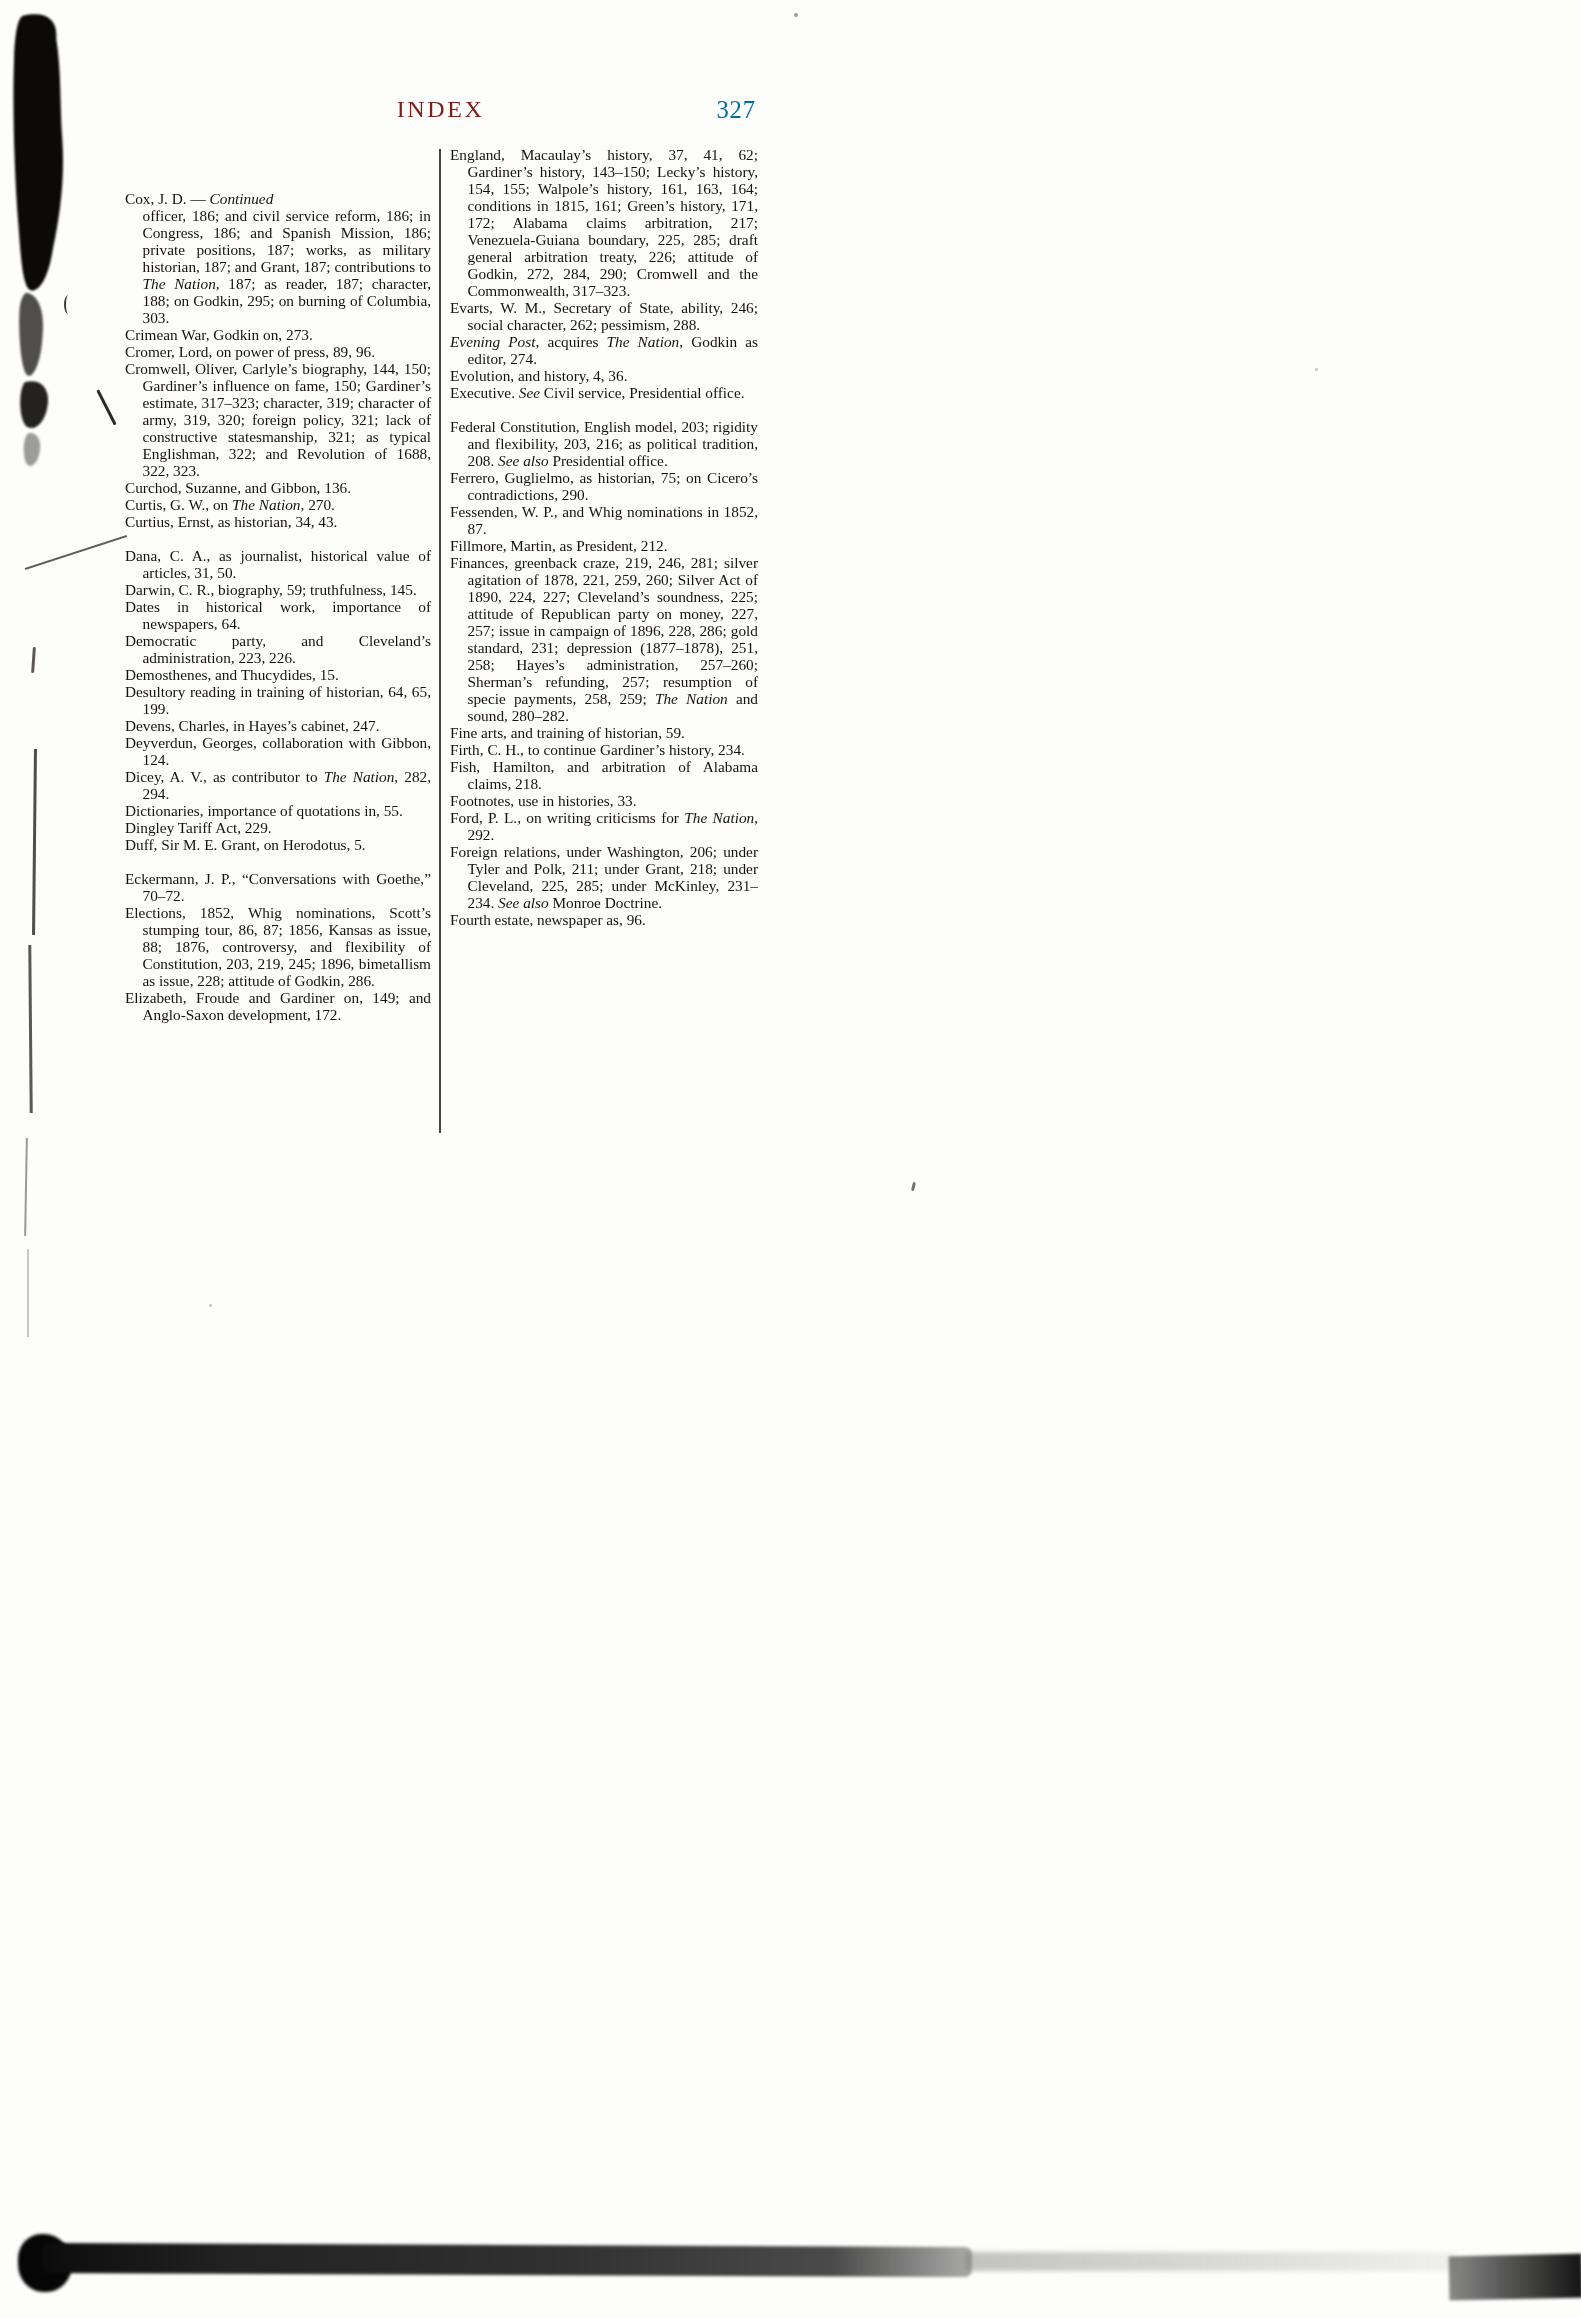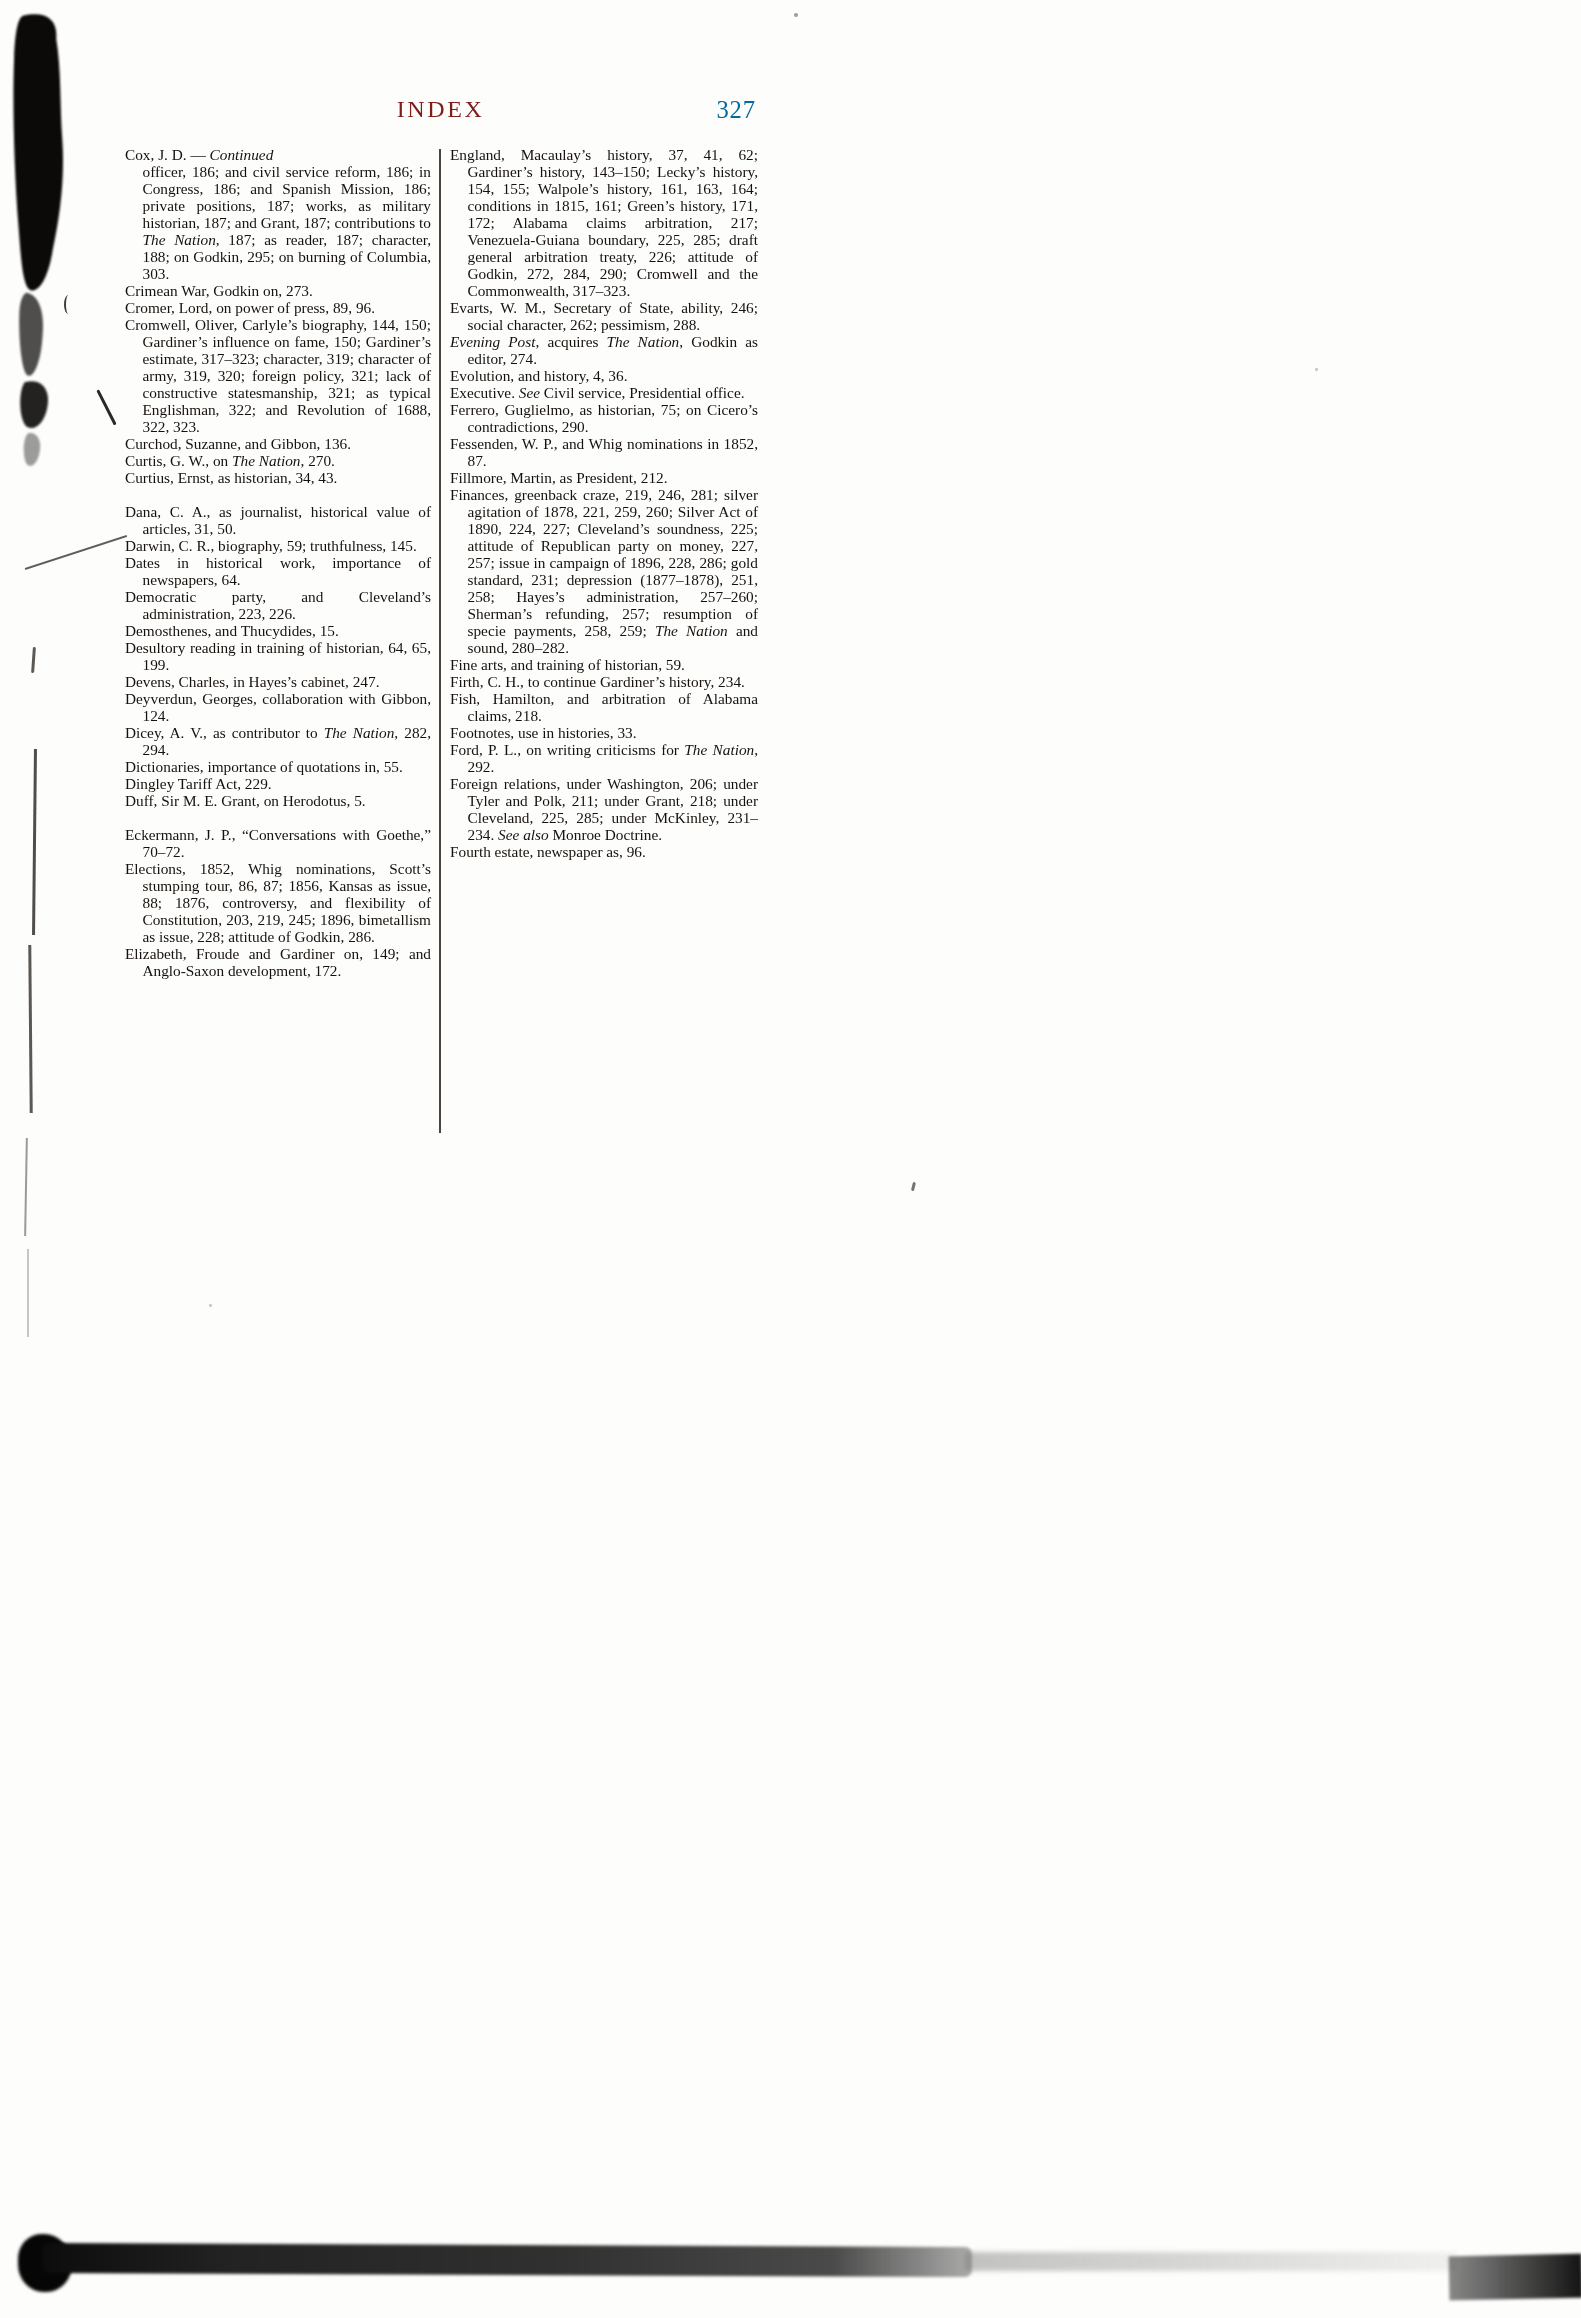--- a/index.html
+++ b/index.html
@@ -40,21 +40,21 @@
 
   
   .col {
     position: absolute;
     top: 146px;
     font-size: 15.3px;
     line-height: 17px;
     text-align: justify;
     color: #16110c;
   }
-  .col-left  { left: 125px; width: 306px; }
+  .col-left  { left: 125px; width: 306px; margin-top: 44px; }
   .col-right { left: 450px; width: 308px; }
 
   .entry { text-indent: -17.5px; padding-left: 17.5px; }
   .entry.continued-head { text-indent: 0; padding-left: 0; }
   .entry.continued-body { text-indent: 0; padding-left: 17.5px; }
   .entry.gap { margin-top: 17px; }
 
   .column-divider {
     position: absolute;
     left: 439px;
@@ -165,20 +165,21 @@
     <p class="entry">Elizabeth, Froude and Gardiner on, 149; and Anglo-Saxon development, 172.</p>
   </div>
 
 <div class="col col-right">
 
 <p class="entry">England, Macaulay’s history, 37, 41, 62; Gardiner’s history, 143–150; Lecky’s history, 154, 155; Walpole’s history, 161, 163, 164; conditions in 1815, 161; Green’s history, 171, 172; Alabama claims arbitration, 217; Venezuela-Guiana boundary, 225, 285; draft general arbitration treaty, 226; attitude of Godkin, 272, 284, 290; Cromwell and the Commonwealth, 317–323.</p>
     <p class="entry">Evarts, W. M., Secretary of State, ability, 246; social character, 262; pessimism, 288.</p>
     <p class="entry"><i>Evening Post</i>, acquires <i>The Nation</i>, Godkin as editor, 274.</p>
     <p class="entry">Evolution, and history, 4, 36.</p>
     <p class="entry">Executive. <i>See</i> Civil service, Presidential office.</p>
+    <p class="entry gap">Federal Constitution, English model, 203; rigidity and flexibility, 203, 216; as political tradition, 208. <i>See also</i> Presidential office.</p>
     <p class="entry">Ferrero, Guglielmo, as historian, 75; on Cicero’s contradictions, 290.</p>
     <p class="entry">Fessenden, W. P., and Whig nominations in 1852, 87.</p>
     <p class="entry">Fillmore, Martin, as President, 212.</p>
     <p class="entry">Finances, greenback craze, 219, 246, 281; silver agitation of 1878, 221, 259, 260; Silver Act of 1890, 224, 227; Cleveland’s soundness, 225; attitude of Republican party on money, 227, 257; issue in campaign of 1896, 228, 286; gold standard, 231; depression (1877–1878), 251, 258; Hayes’s administration, 257–260; Sherman’s refunding, 257; resumption of specie payments, 258, 259; <i>The Nation</i> and sound, 280–282.</p>
     <p class="entry">Fine arts, and training of historian, 59.</p>
     <p class="entry">Firth, C. H., to continue Gardiner’s history, 234.</p>
     <p class="entry">Fish, Hamilton, and arbitration of Alabama claims, 218.</p>
     <p class="entry">Footnotes, use in histories, 33.</p>
     <p class="entry">Ford, P. L., on writing criticisms for <i>The Nation</i>, 292.</p>
     <p class="entry">Foreign relations, under Washington, 206; under Tyler and Polk, 211; under Grant, 218; under Cleveland, 225, 285; under McKinley, 231–234. <i>See also</i> Monroe Doctrine.</p>

